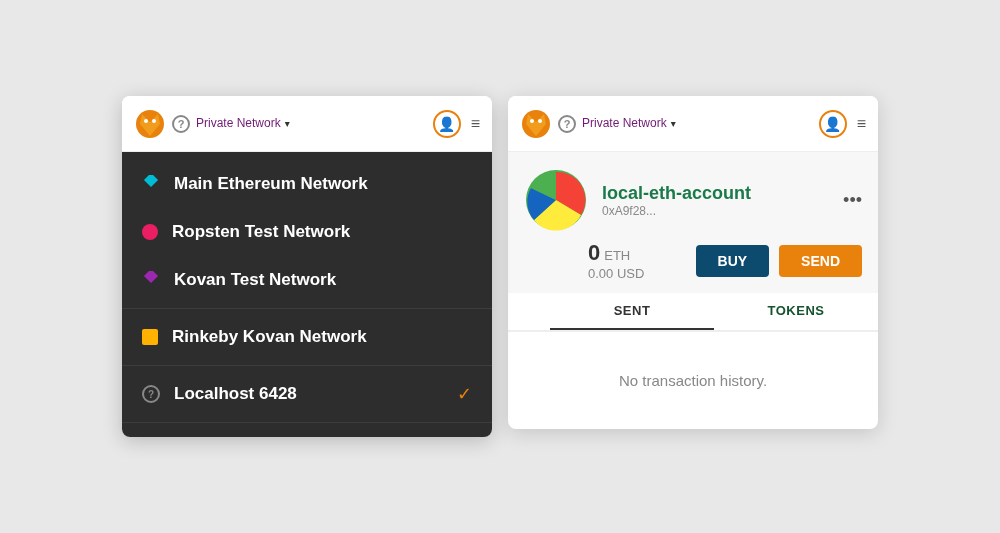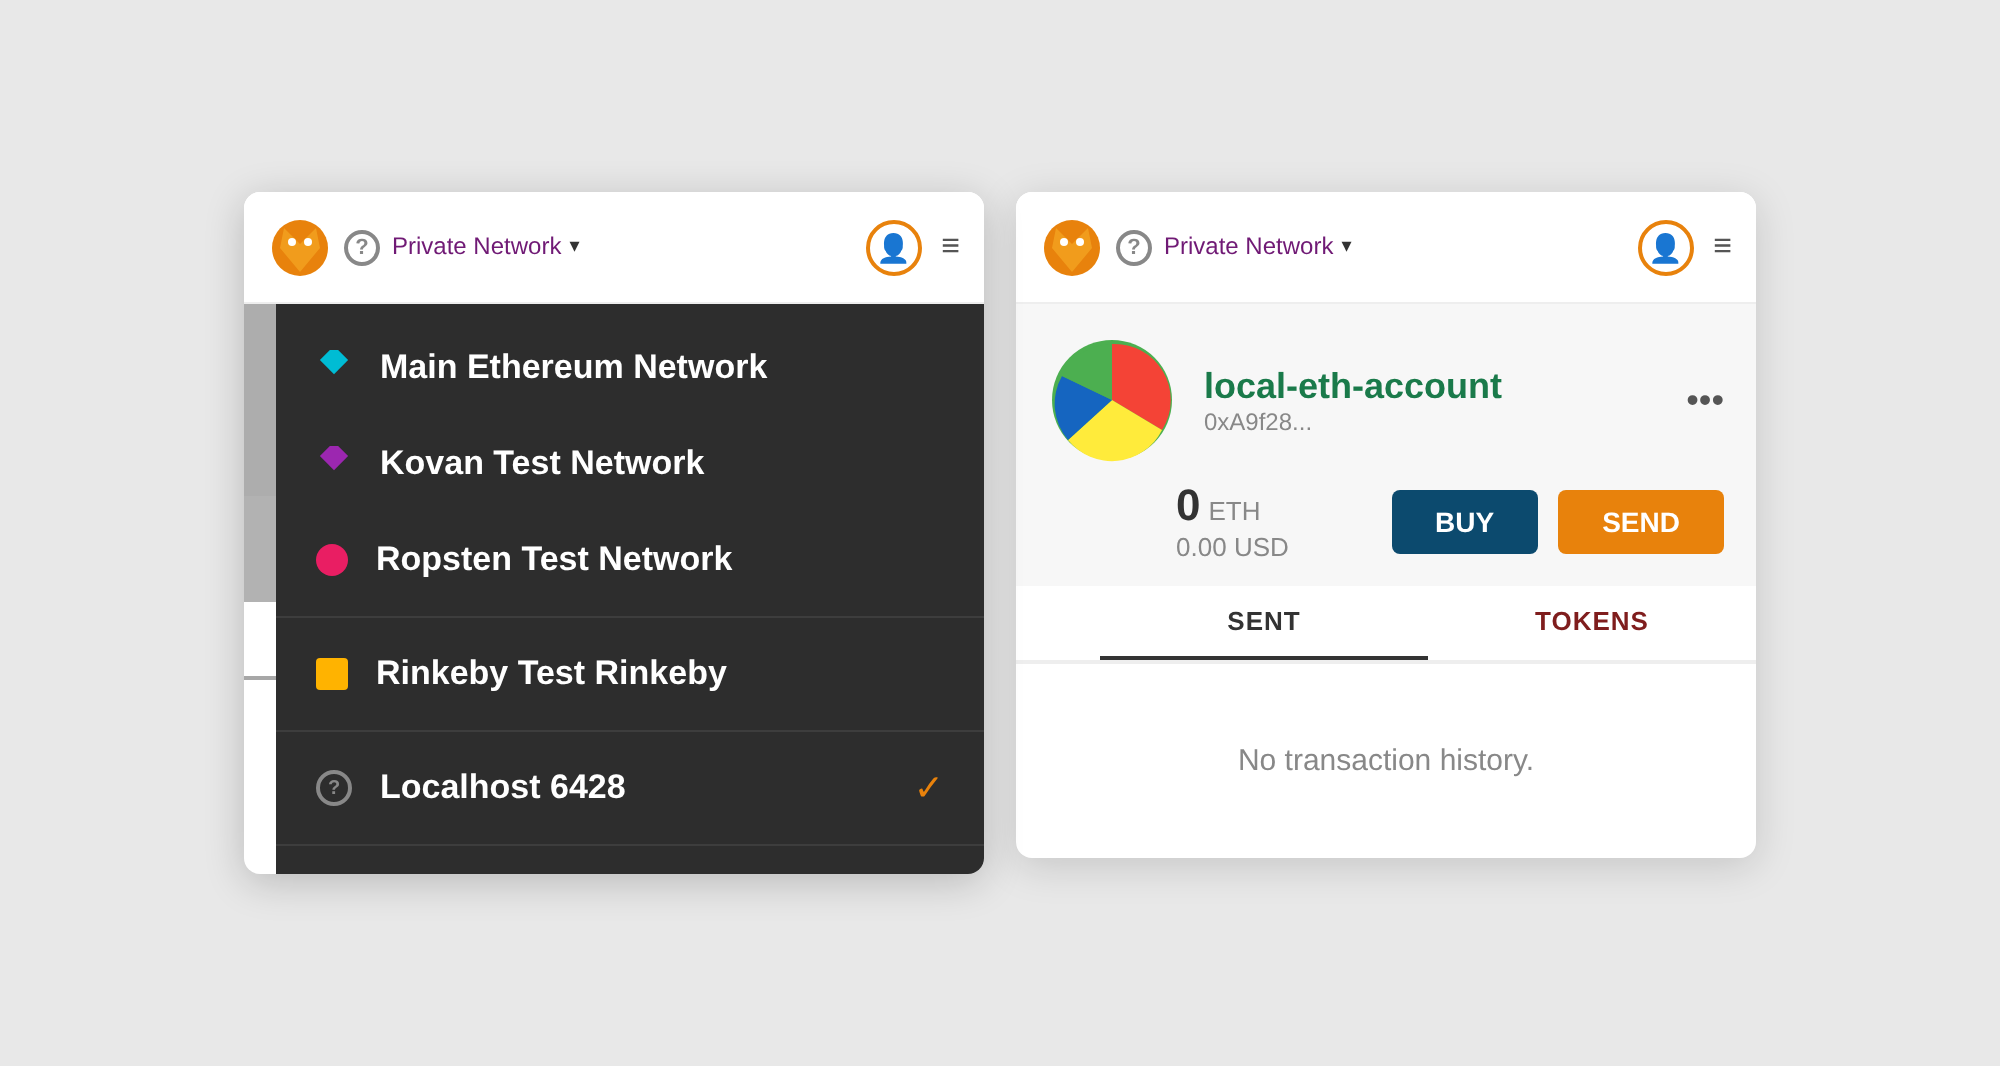--- a/index.html
+++ b/index.html
@@ -97,21 +97,21 @@
     .hamburger {
       color: #555;
       font-size: 16px;
       cursor: pointer;
     }
 
     
     .dropdown-overlay {
       position: absolute;
       top: 56px;
-      left: 16px;
+      left: 0;
       right: 0;
       background: #2d2d2d;
       z-index: 100;
       border-radius: 0 0 4px 4px;
       padding: 8px 0;
     }
     .dropdown-item {
       display: flex;
       align-items: center;
       padding: 14px 20px;
@@ -184,21 +184,21 @@
       display: flex;
       border-bottom: 2px solid #eee;
       padding-left: 42px;
     }
     .tab {
       flex: 1;
       text-align: center;
       padding: 10px;
       font-size: 13px;
       font-weight: 600;
-      color: #7f1d1d;
+      color: #14532d;
       cursor: pointer;
       letter-spacing: 0.5px;
     }
     .tab.active {
       color: #333;
       border-bottom: 2px solid #333;
     }
     .no-history {
       padding: 40px 20px;
       text-align: center;
@@ -345,36 +345,36 @@
     <div class="dropdown-overlay">
 
       <div class="dropdown-item">
         <svg width="18" height="18" viewBox="0 0 18 18" style="margin-right:14px;flex-shrink:0;">
           <rect x="4" y="0" width="10" height="10" fill="#00bcd4" transform="rotate(45 9 5)"></rect>
         </svg>
         <span class="dropdown-label">Main Ethereum Network</span>
       </div>
 
       <div class="dropdown-item">
+        <div class="network-dot" style="background:#e91e63;"></div>
+        <span class="dropdown-label">Ropsten Test Network</span>
+      </div>
+
+      <div class="dropdown-item">
         <svg width="18" height="18" viewBox="0 0 18 18" style="margin-right:14px;flex-shrink:0;">
           <rect x="4" y="0" width="10" height="10" fill="#9c27b0" transform="rotate(45 9 5)"></rect>
         </svg>
         <span class="dropdown-label">Kovan Test Network</span>
       </div>
 
-      <div class="dropdown-item">
-        <div class="network-dot" style="background:#e91e63;"></div>
-        <span class="dropdown-label">Ropsten Test Network</span>
-      </div>
-
       <div class="divider-dropdown"></div>
 
       <div class="dropdown-item">
         <div class="network-dot" style="background:#ffb300; border-radius:2px;"></div>
-        <span class="dropdown-label">Rinkeby Test Rinkeby</span>
+        <span class="dropdown-label">Rinkeby Kovan Network</span>
       </div>
 
       <div class="divider-dropdown"></div>
 
       <div class="dropdown-item">
         <div class="network-question">?</div>
         <span class="dropdown-label">Localhost 6428</span>
         <span class="checkmark">✓</span>
       </div>
 

